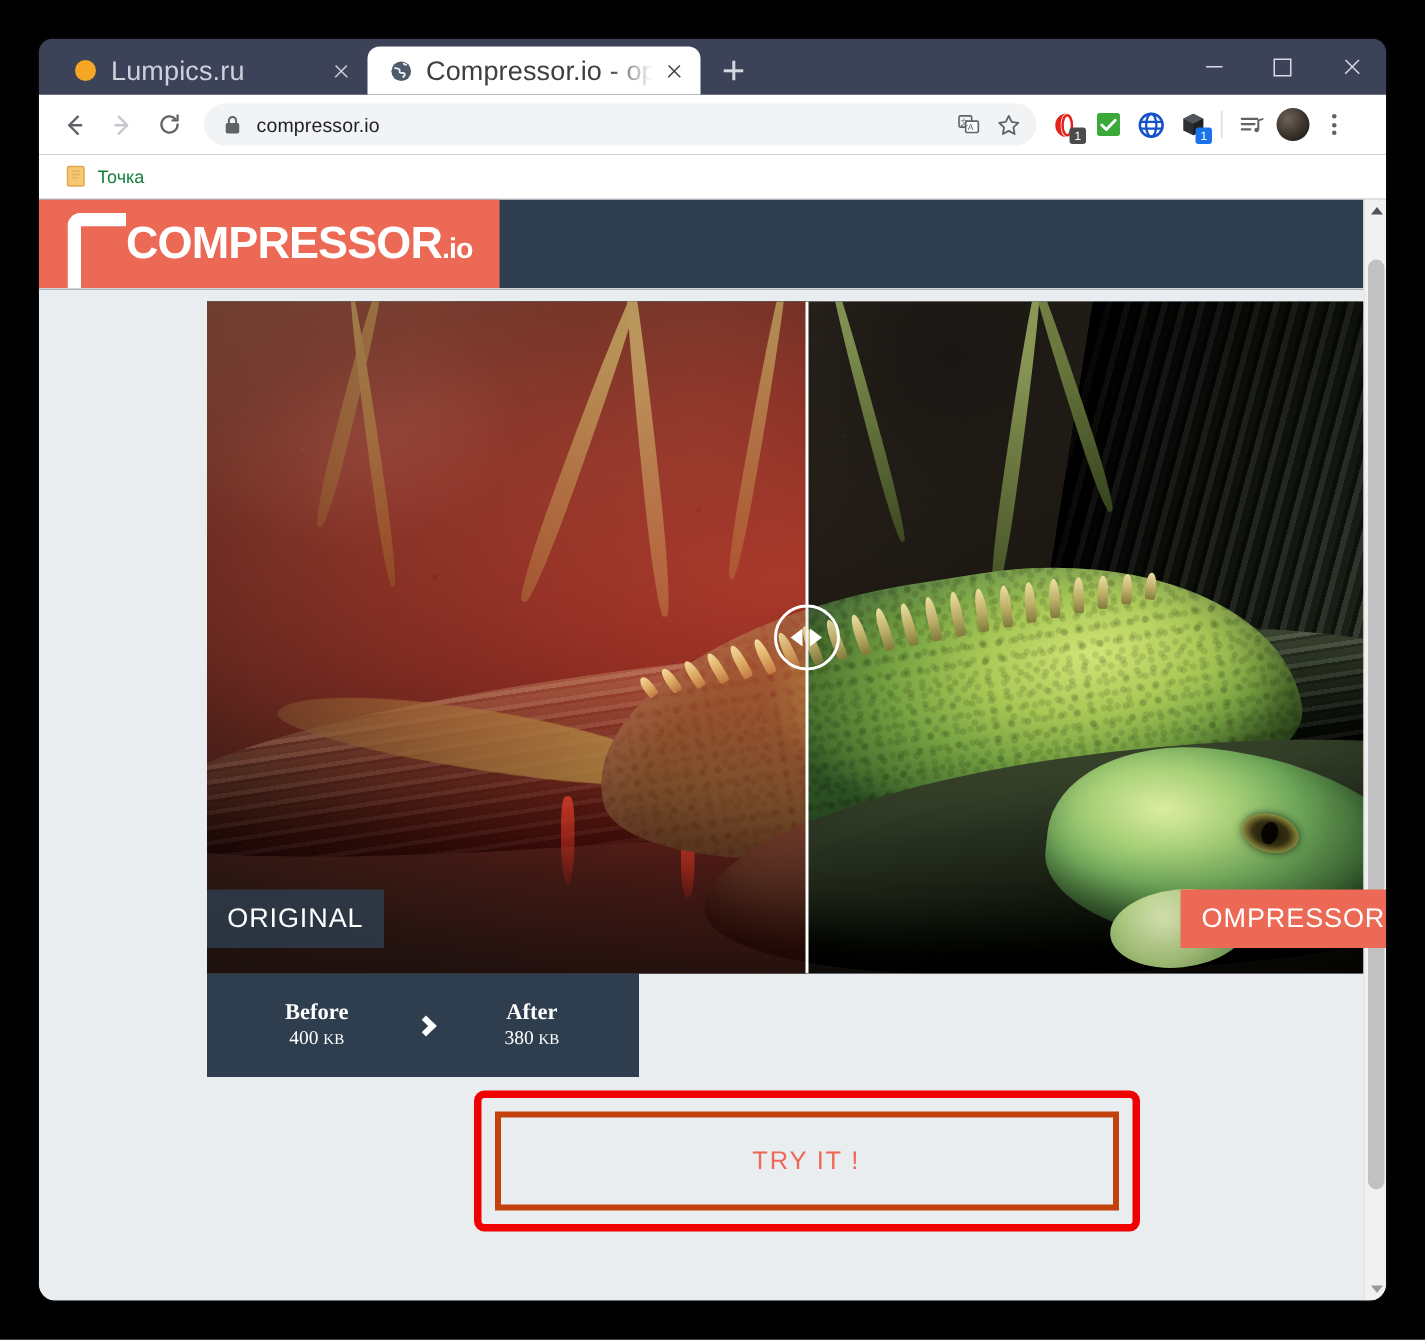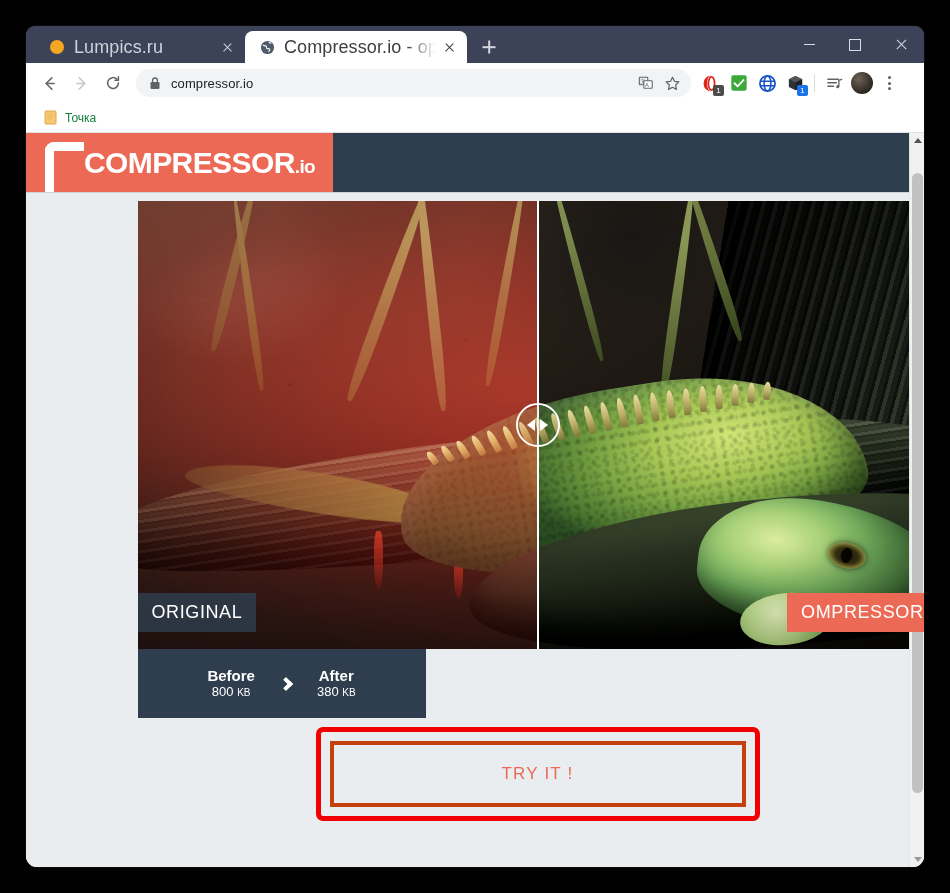--- a/index.html
+++ b/index.html
@@ -444,21 +444,22 @@
   }
   .badge.original { left: 0; background: rgba(46,62,78,.82); }
   .badge.compressor { right: 0; background: #ec6a55; }
 
   
   .stats { display: flex; width: 800px; height: 69px; }
   .stats-left {
     flex: 0 0 288px;
     background: #2e3e4e;
     display: flex; align-items: center; justify-content: center;
-    gap: 26px;
+    gap: 47px;
+    font-family: Liberation Serif, serif;
   }
   .stat { text-align: center; color: #fff; line-height: 1.15; }
   .stat .lab { font-size: 15px; font-weight: bold; }
   .stat .val { font-size: 13px; }
   .stat .val .u { font-size: 10px; }
   .chev {
     width: 10px; height: 10px;
     border-right: 4px solid #fff; border-top: 4px solid #fff;
     transform: rotate(45deg);
   }
@@ -767,21 +768,21 @@
             <div class="handle">
               <span class="arw l"></span>
               <span class="arw r"></span>
             </div>
           </div>
 
           <div class="stats">
             <div class="stats-left">
               <div class="stat">
                 <div class="lab">Before</div>
-                <div class="val"><span>800</span> <span class="u">KB</span></div>
+                <div class="val"><span>400</span> <span class="u">KB</span></div>
               </div>
               <div class="chev"></div>
               <div class="stat">
                 <div class="lab">After</div>
                 <div class="val"><span>380</span> <span class="u">KB</span></div>
               </div>
             </div>
           </div>
 
           <div class="tryit-wrap">

